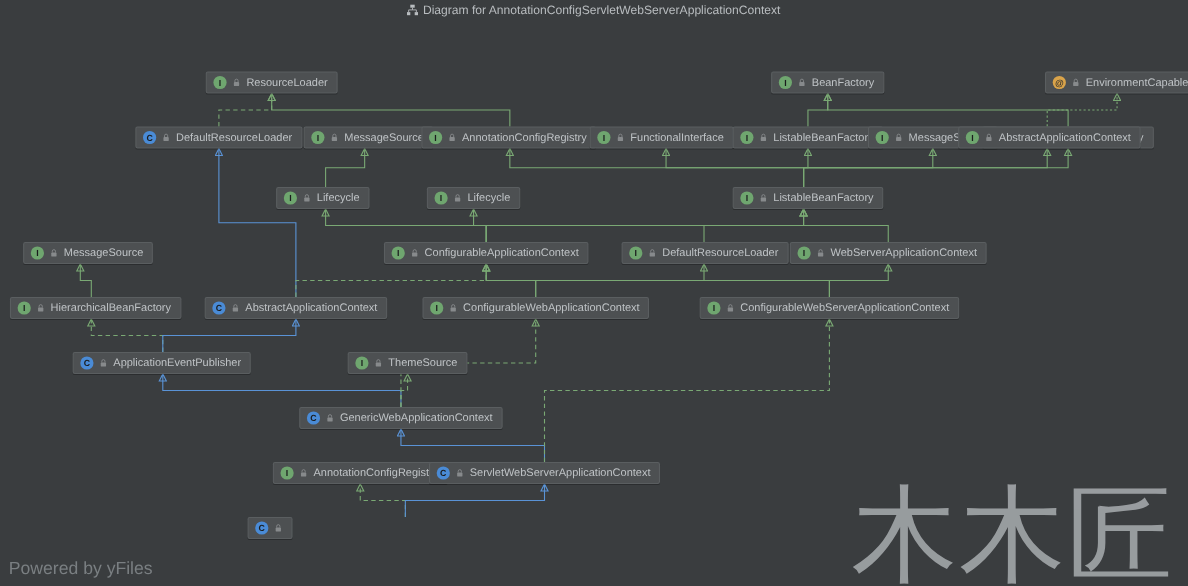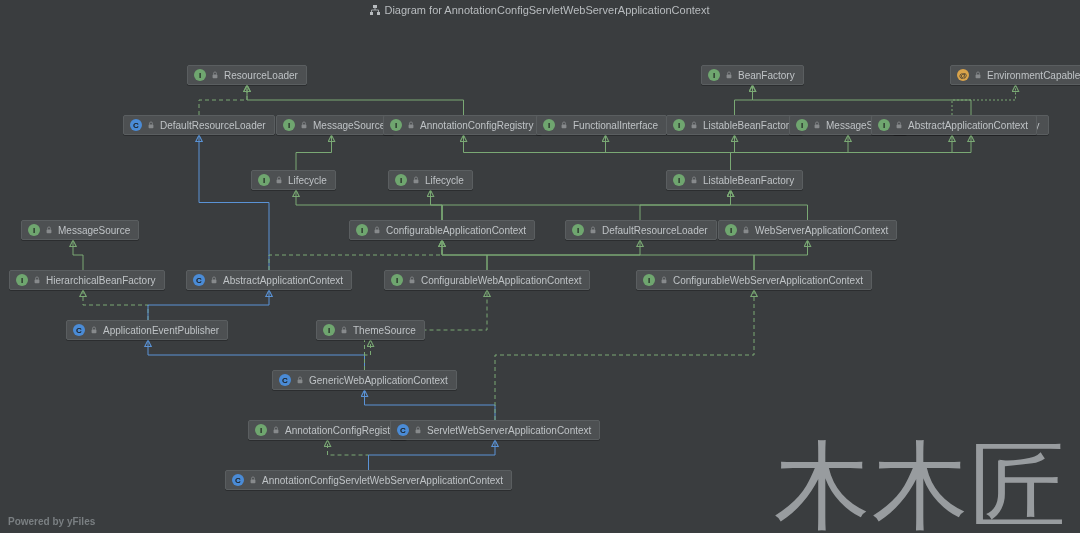--- a/index.html
+++ b/index.html
@@ -22,22 +22,21 @@
   }
   .title svg {
     vertical-align: -1px;
     margin-right: 4px;
   }
   .footer {
     position: absolute;
     bottom: 6px;
     left: 8px;
     color: #7a7f82;
-    font-size: 10px;
-    font-weight: bold;
+    font-size: 16px;
   }
   .watermark {
     position: absolute;
     right: 12px;
     bottom: -20px;
     color: #a9adb0;
     font-size: 96px;
     font-weight: 300;
     letter-spacing: 2px;
     opacity: 0.85;
@@ -359,18 +358,17 @@
         <path d="M3.2 4.5 V3 a1.8 1.8 0 0 1 3.6 0 V4.5" fill="none" stroke="#cfd2d4" stroke-width="1"></path>
       </svg>
       <span>ServletWebServerApplicationContext</span>
     </div>
     <div class="node" style="top: 470px; left: 225px;">
       <span class="ico ico-c">C</span>
       <svg class="lock" viewBox="0 0 10 10">
         <rect x="2" y="4.5" width="6" height="4.5" rx="1" fill="#cfd2d4"></rect>
         <path d="M3.2 4.5 V3 a1.8 1.8 0 0 1 3.6 0 V4.5" fill="none" stroke="#cfd2d4" stroke-width="1"></path>
       </svg>
-      <span>AnnotationConfigServletWebServerApplicationContext</span>
     </div>
   </div>
 
 <div class="footer">Powered by yFiles</div>
 <div class="watermark">木木匠</div>
 
 </body></html>

